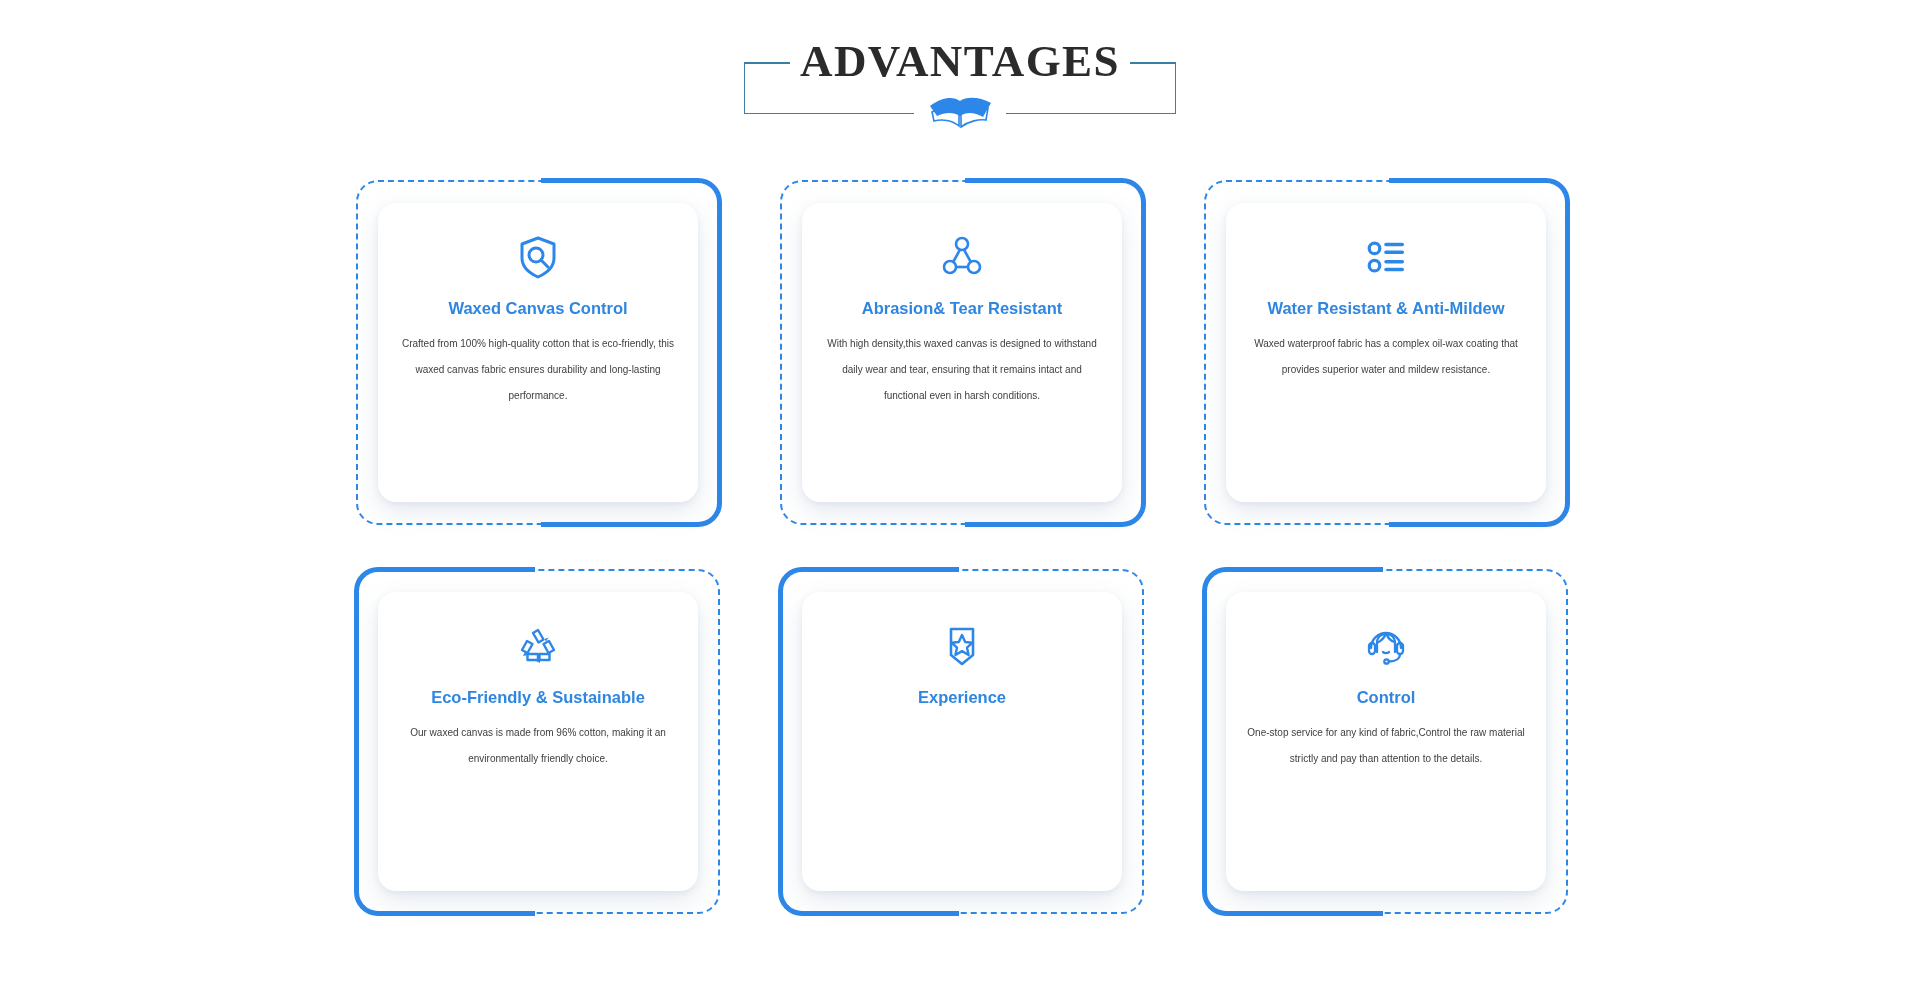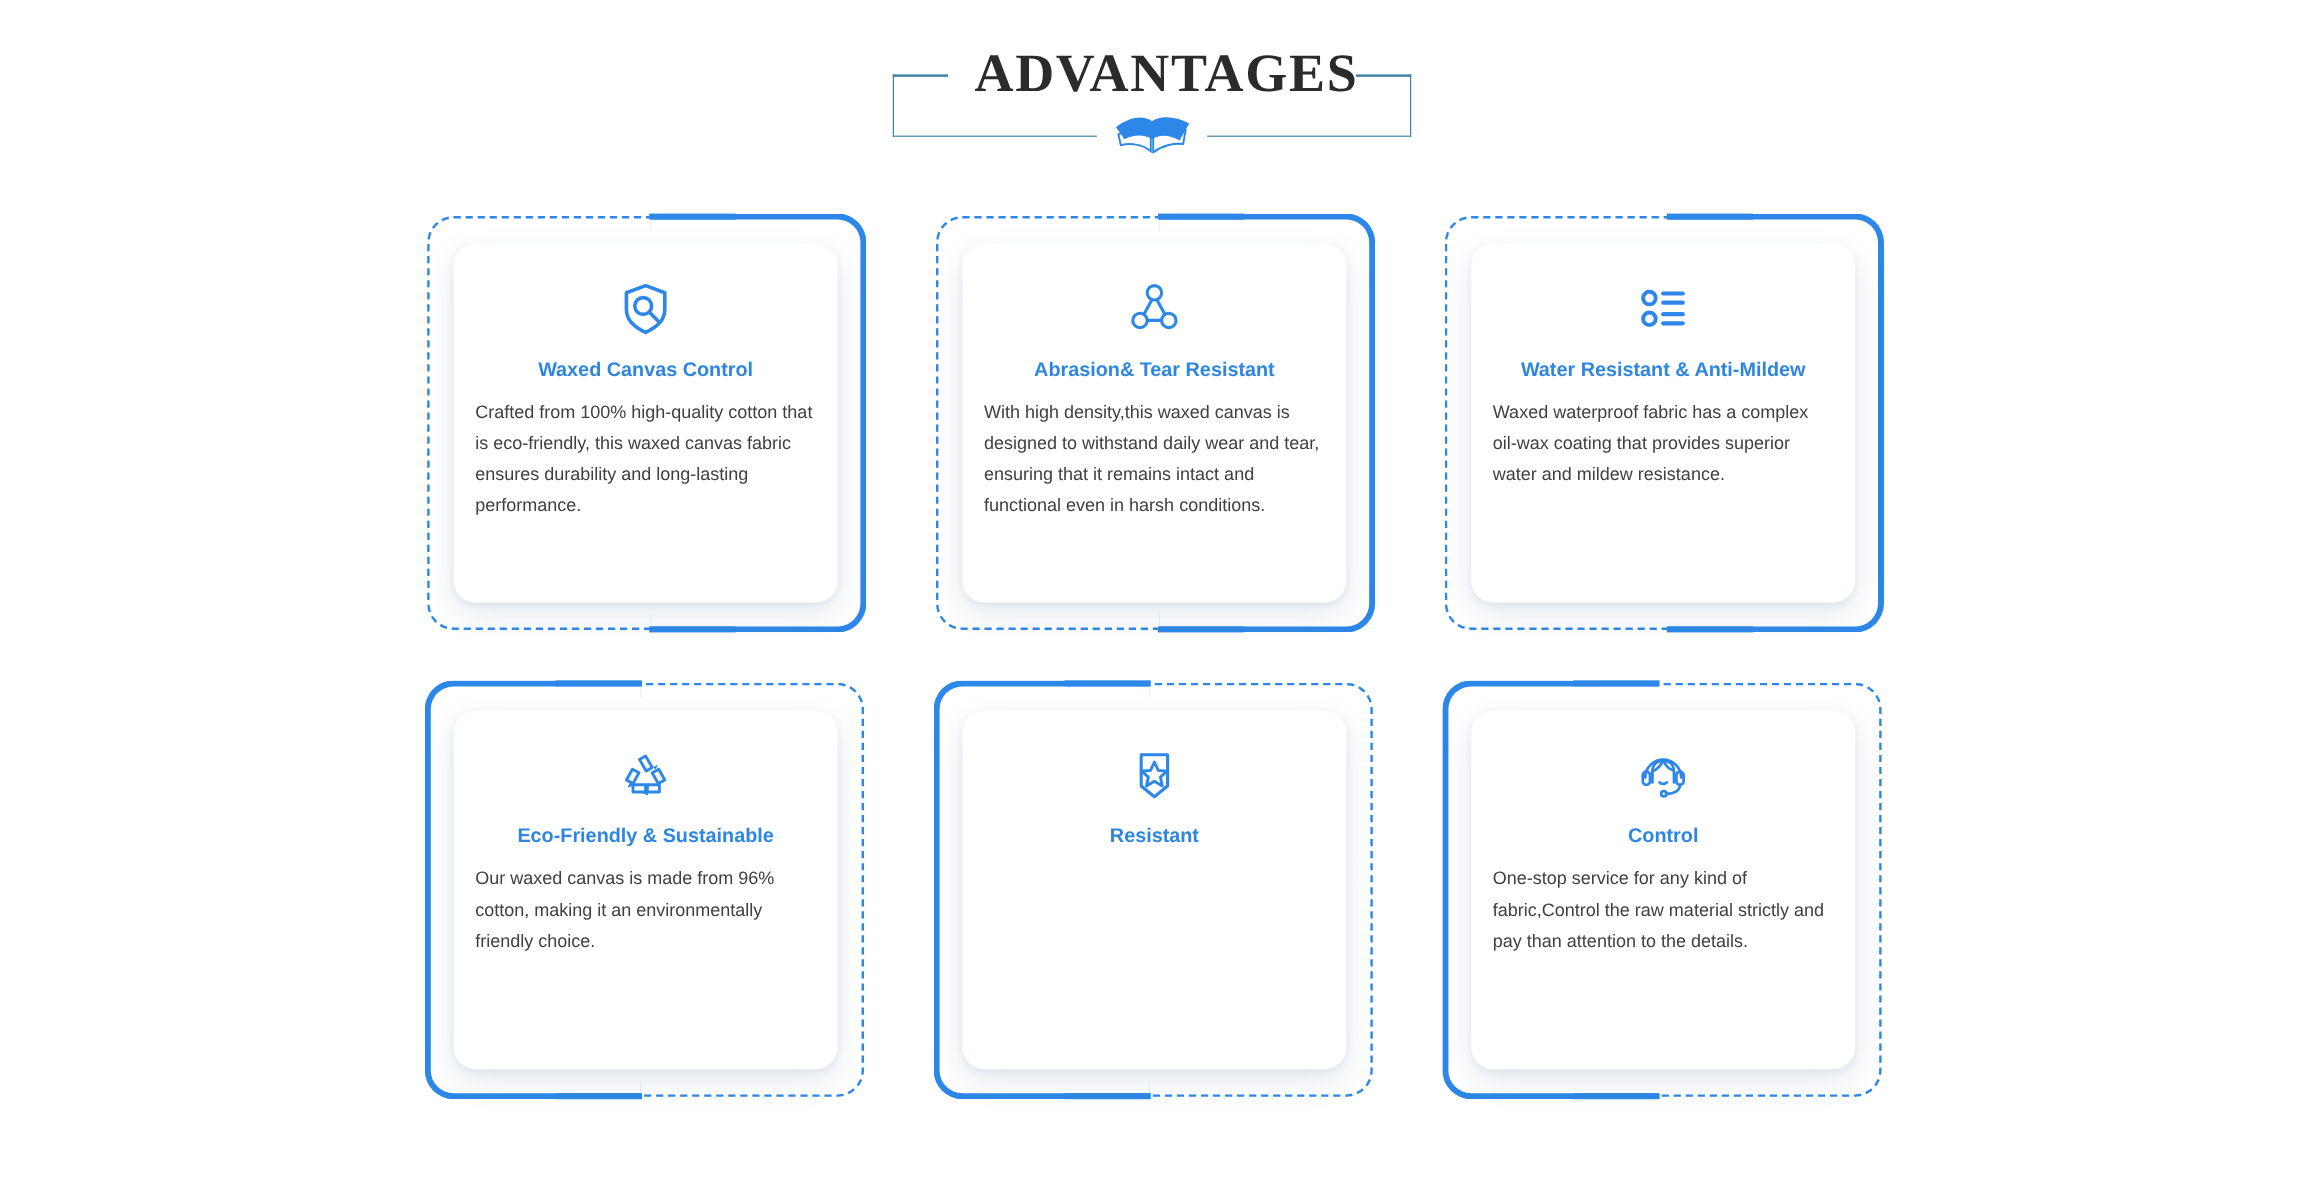--- a/index.html
+++ b/index.html
@@ -53,21 +53,21 @@
   .bracket-mask {
     position: absolute;
     left: 170px;
     bottom: -2px;
     width: 92px;
     height: 6px;
     background: #ffffff;
   }
   .header-title {
     position: absolute;
-    left: 12px; top: -2px;
+    left: 0; top: -2px;
     width: 432px;
     text-align: center;
     font-family: "Liberation Serif", serif;
     font-size: 45px;
     font-weight: 700;
     letter-spacing: 1.4px;
     color: #2b2b2b;
     z-index: 3;
     line-height: 54px;
     white-space: nowrap;
@@ -201,23 +201,24 @@
     font-size: 16.5px;
     font-weight: 700;
     color: #2f86e0;
     text-align: center;
     line-height: 22px;
     margin-bottom: 12px;
     white-space: nowrap;
   }
 
   .card-text {
-    font-size: 15px;
+    font-size: 10px;
     line-height: 26px;
     color: #404040;
+    text-align: center;
     max-width: 290px;
   }
 </style>
 </head>
 <body>
 
 <div class="page">
 
   <div class="header">
     <div class="header-inner">
@@ -327,21 +328,21 @@
       <div class="card-dashes"></div>
       <div class="accent-mask mask-left"></div>
       <div class="accent accent-left"></div>
       <div class="card-inner">
         <span class="card-icon">
           <svg viewBox="0 0 48 48" width="48" height="48" aria-hidden="true">
             <path d="M13 7 H35 V33 L24 42 L13 33 Z" fill="none" stroke="#2d87e8" stroke-width="2.6" stroke-linejoin="round"></path>
             <path d="M24 13 L27.2 20 L34.5 20.7 L29 25.6 L30.6 33 L24 29.1 L17.4 33 L19 25.6 L13.5 20.7 L20.8 20 Z" fill="none" stroke="#2d87e8" stroke-width="2.4" stroke-linejoin="round"></path>
           </svg>
         </span>
-        <div class="card-title">Resistant</div>
+        <div class="card-title">Experience</div>
       </div>
     </div>
 
     <div class="card">
       <div class="card-dashes"></div>
       <div class="accent-mask mask-left"></div>
       <div class="accent accent-left"></div>
       <div class="card-inner">
         <span class="card-icon">
           <svg viewBox="0 0 48 48" width="48" height="48" aria-hidden="true">

